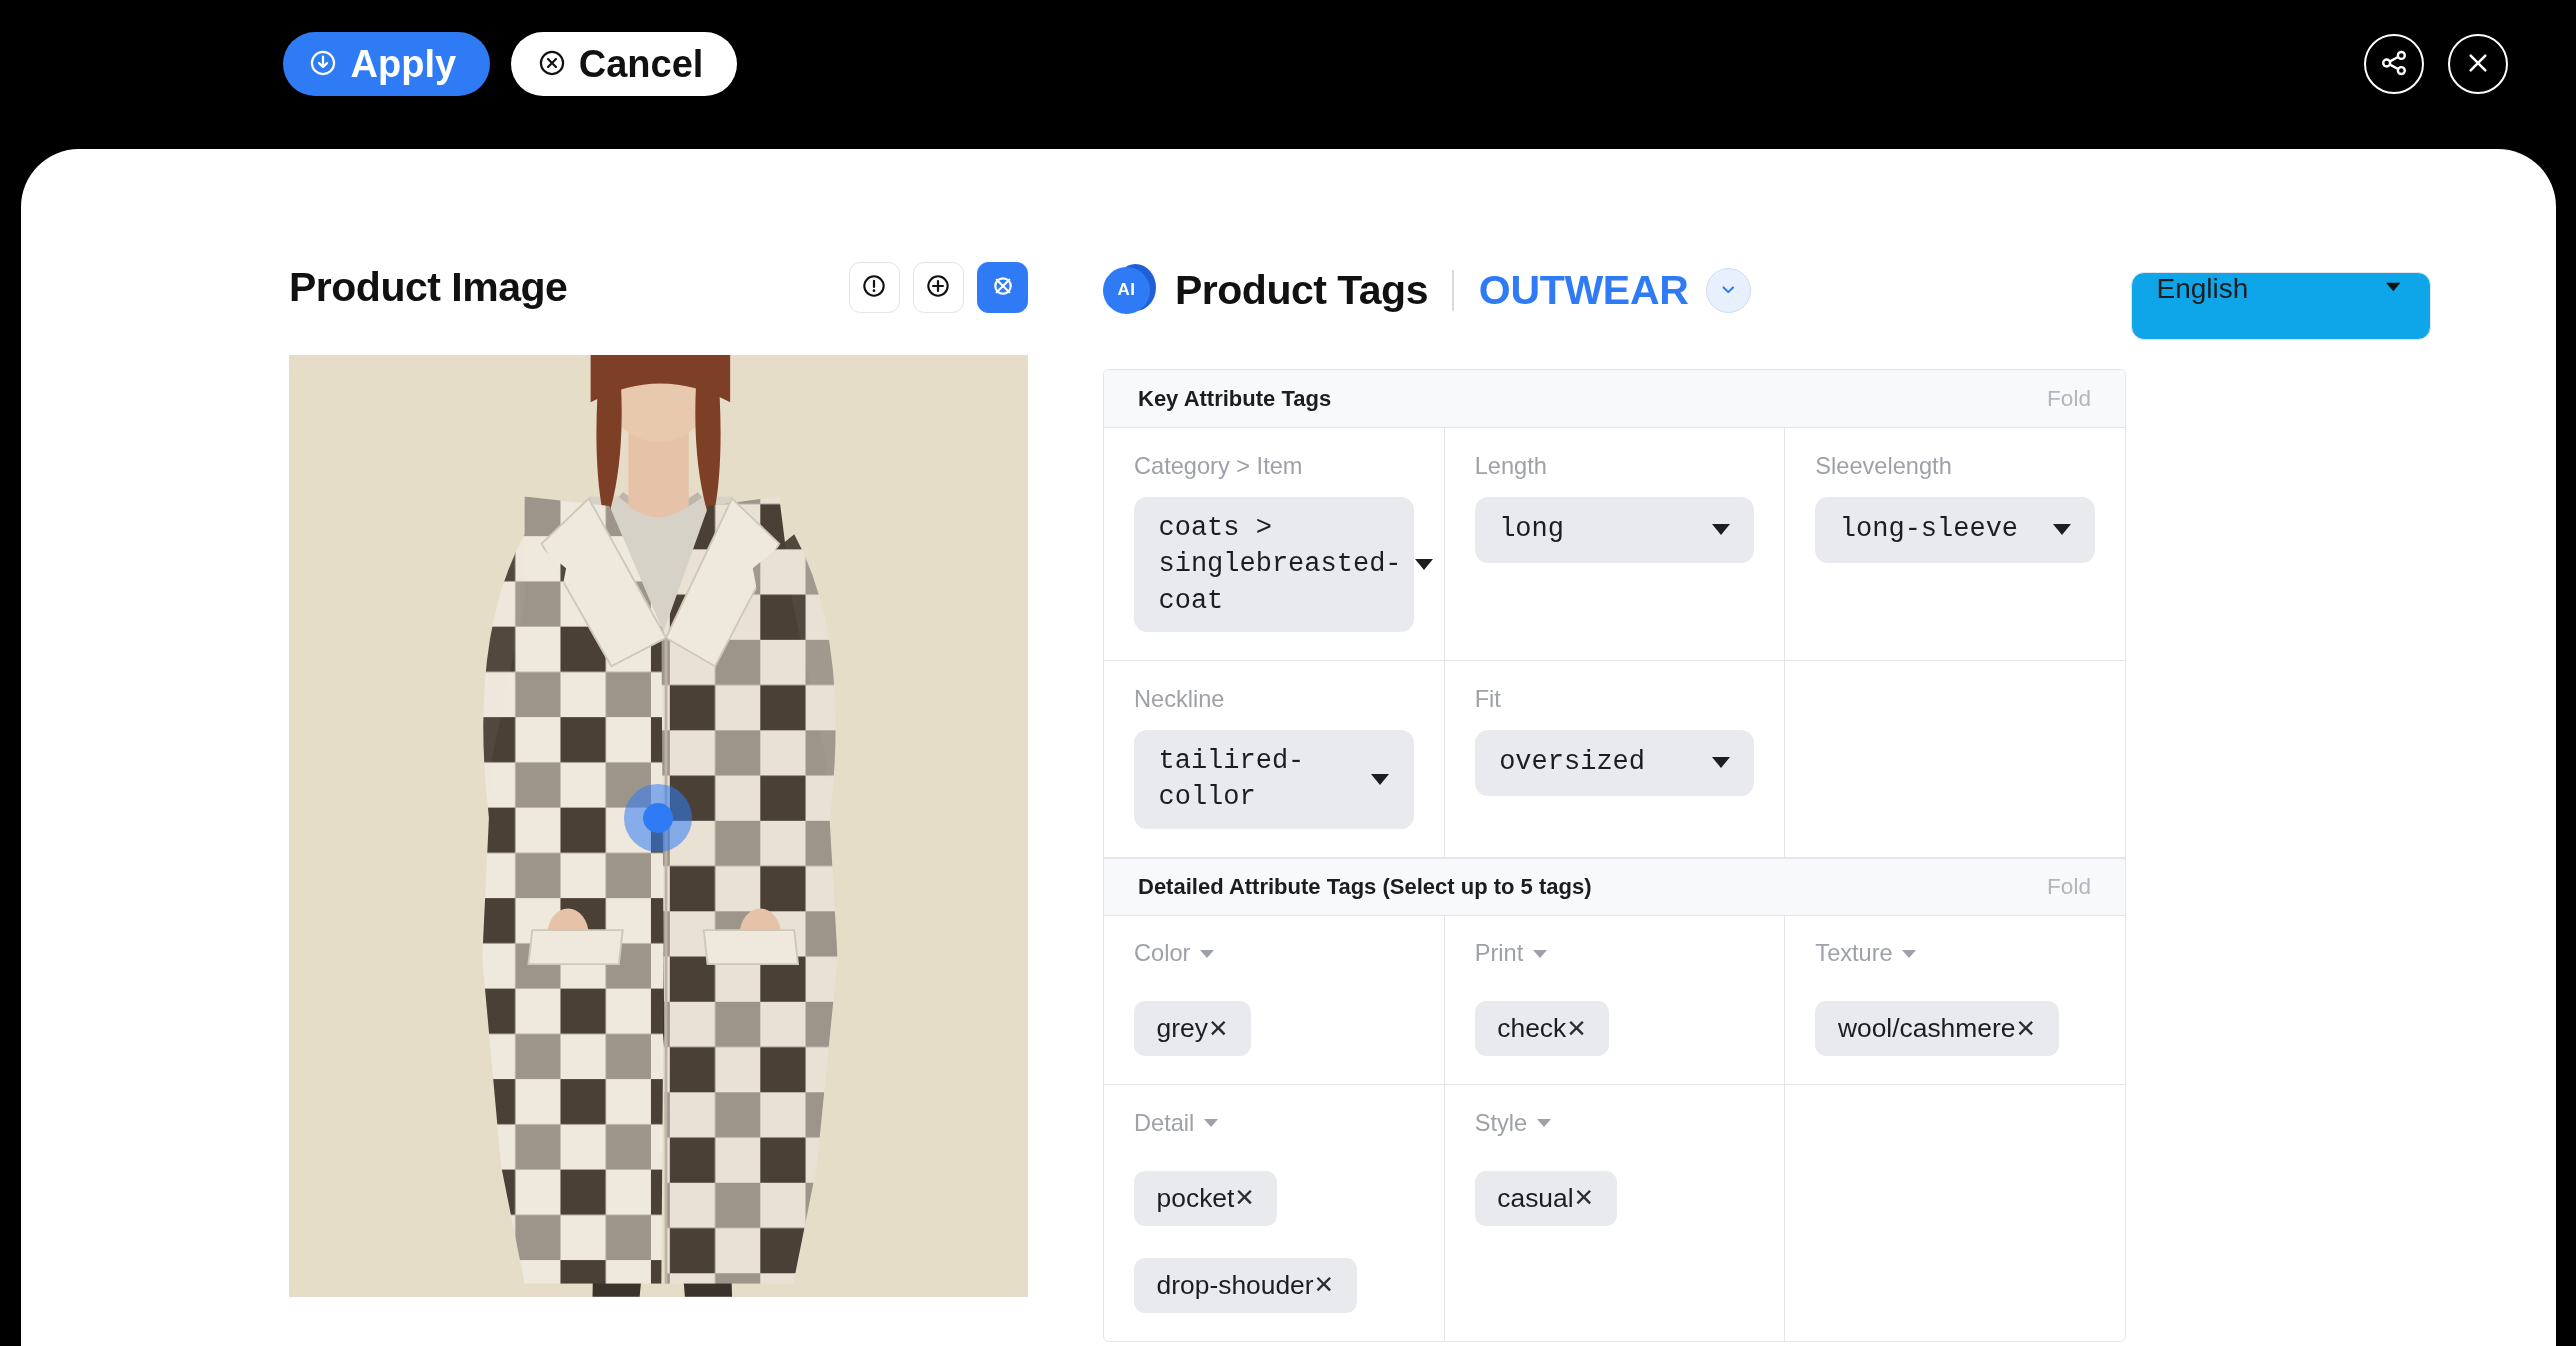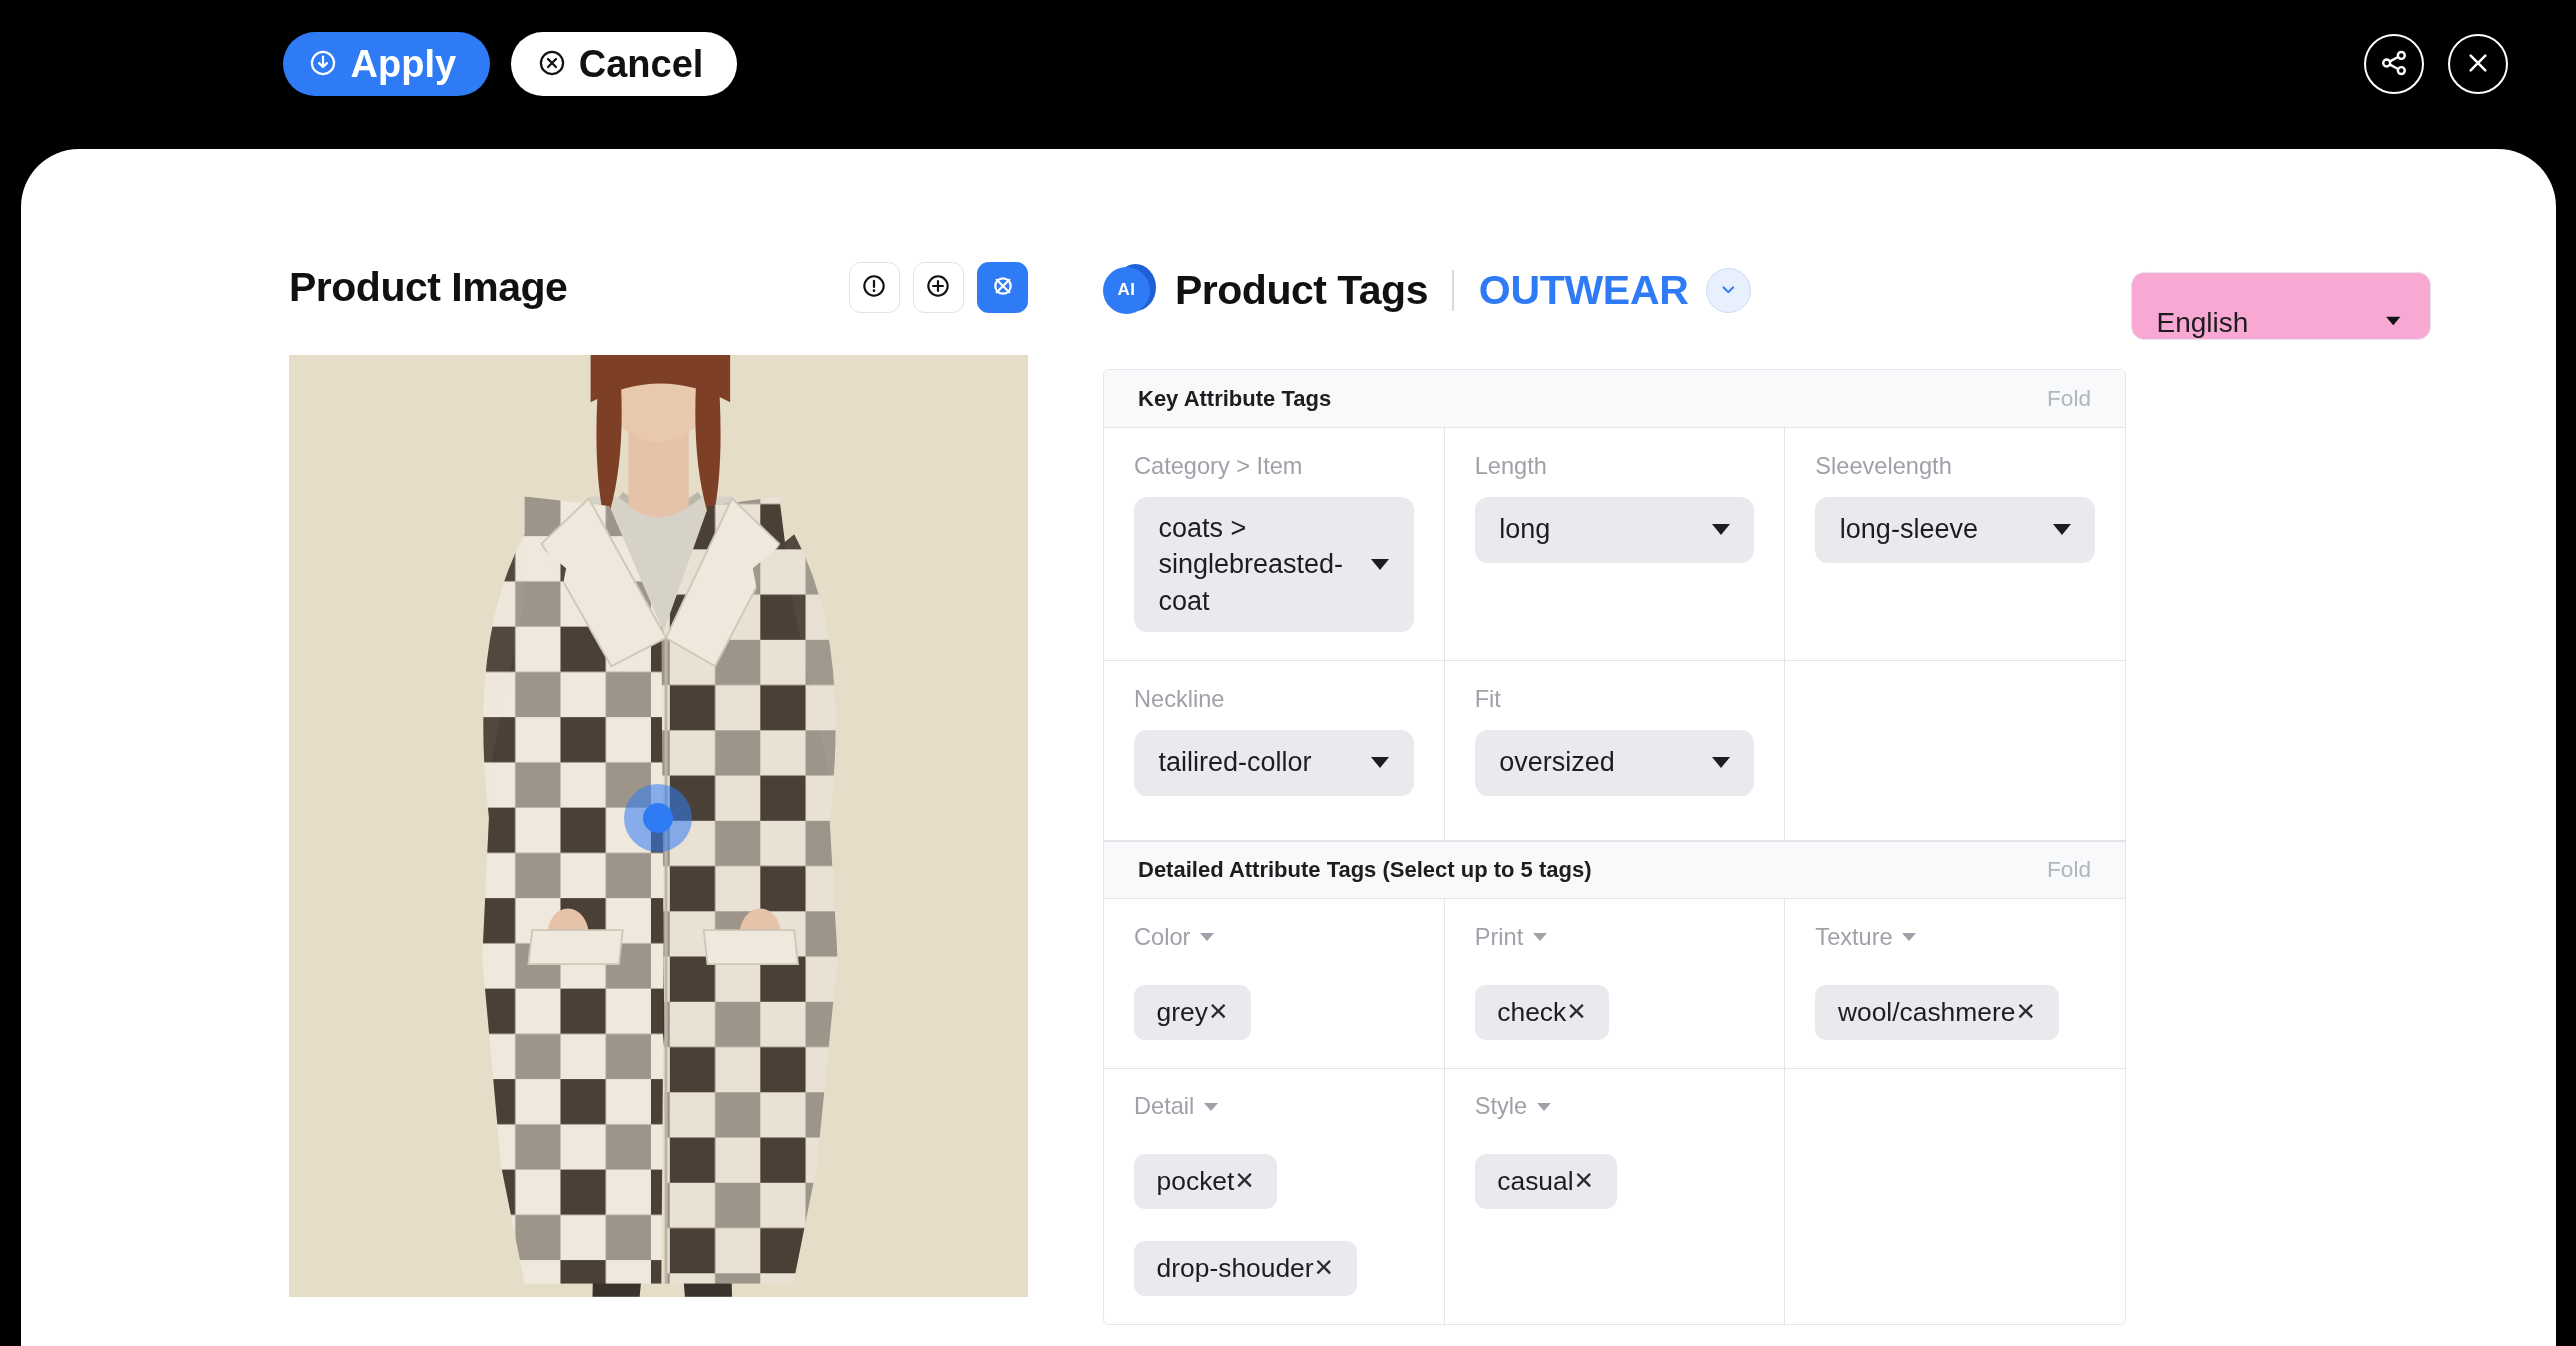--- a/index.html
+++ b/index.html
@@ -116,21 +116,21 @@
   .chev-circle {
     width: 45px; height: 45px; border-radius: 50%;
     background: #e8f0fe; border: 1.4px solid #c9dcfb;
     display: flex; align-items: center; justify-content: center;
     margin-left: 17px; cursor: pointer;
   }
   .lang-select {
     position: absolute; right: 0; top: 19px;
     width: 300px; height: 68px;
     border: 1.5px solid #e4e5ea; border-radius: 13.2px;
-    background: #f9a8d4; display: flex; align-items: flex-end;
+    background: #0ea5e9; display: flex; align-items: flex-start;
     justify-content: space-between; padding: 0 24.5px 0 24.5px;
     cursor: pointer;
   }
   .lang-select span { font-size: 28px; color: #1d1d1f; }
 
   
   .tag-table {
     margin-top: 41px; width: 1023px;
     border: 1.4px solid #e4e5ea; border-radius: 5.7px;
     overflow: hidden;
@@ -157,21 +157,21 @@
   }
   .caret-sm {
     width: 0; height: 0;
     border-left: 7.5px solid transparent; border-right: 7.5px solid transparent;
     border-top: 8.5px solid #9fa1a9;
   }
   .sel {
     background: #e9eaee; border-radius: 13.2px;
     min-height: 66px; display: flex; align-items: center;
     justify-content: space-between; gap: 13.2px;
-    padding: 13.2px 24.5px; cursor: pointer;
+    padding: 13.2px 24.5px; cursor: pointer; font-family: Liberation Mono, monospace;
   }
   .sel-text { font-size: 27px; color: #1d1d1f; line-height: 1.35; }
   .caret-dk {
     flex: 0 0 auto;
     width: 0; height: 0;
     border-left: 9.4px solid transparent; border-right: 9.4px solid transparent;
     border-top: 11.3px solid #1d1d1f;
   }
   .sel-wide { max-width: 330px; }
   .sel-narrow { max-width: 311px; }

